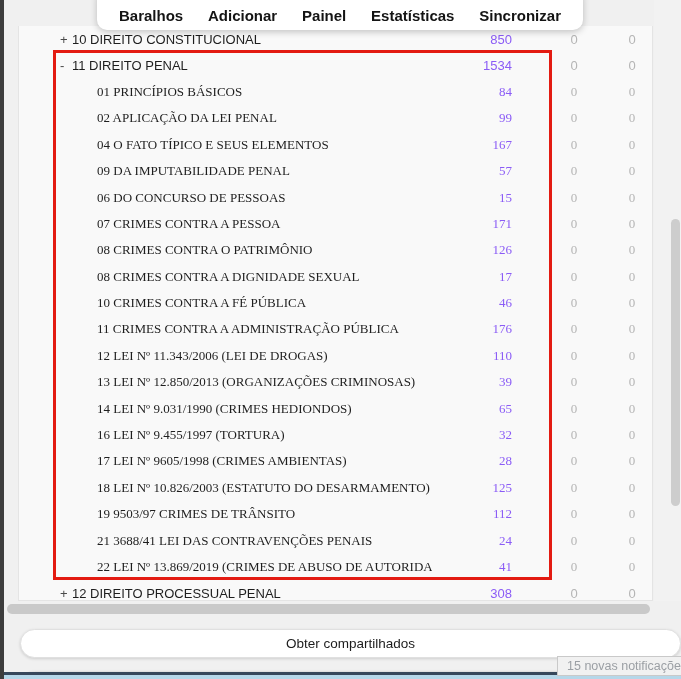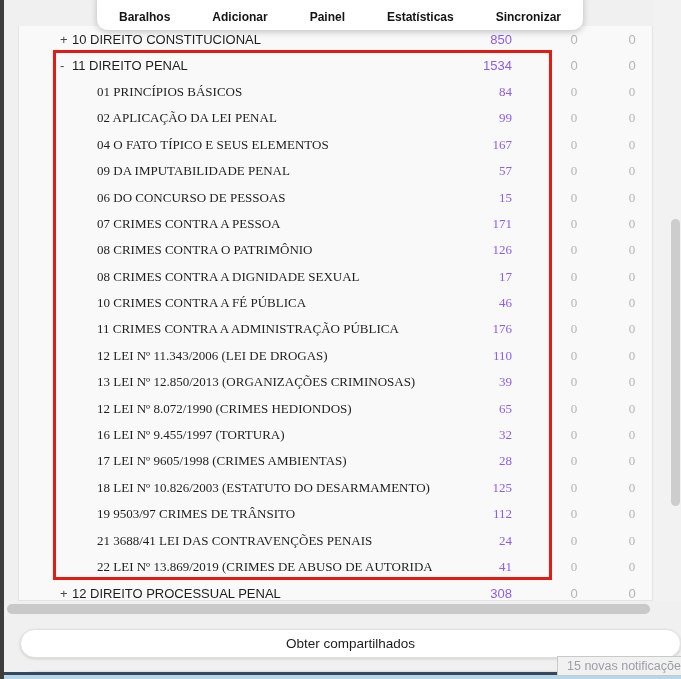--- a/index.html
+++ b/index.html
@@ -38,21 +38,21 @@
   .toolbar{
     position:absolute;left:97px;top:-12px;width:486px;height:42px;
     background:#ffffff;border-radius:10px;
     box-shadow:0 2px 7px rgba(0,0,0,0.22);
     display:flex;align-items:flex-end;justify-content:space-between;
     padding:0 22px 6px 22px;box-sizing:border-box;z-index:10;
   }
   .toolbar button{
     background:none;border:none;padding:0;margin:0;
     font-family:"Liberation Sans", sans-serif;
-    font-size:12px;font-weight:700;color:#141414;cursor:pointer;
+    font-size:15px;font-weight:700;color:#141414;cursor:pointer;
   }
 
   
   .vtrack{position:absolute;left:654px;top:0;width:27px;height:601px;background:#f2f2f2;z-index:2;}
   .vthumb{position:absolute;left:671px;top:219px;width:9px;height:287px;background:#cdcdcd;border-radius:5px;z-index:6;cursor:pointer;}
   .hthumb{position:absolute;left:7px;top:604px;width:643px;height:10px;background:#c9c9c9;border-radius:5px;z-index:6;cursor:pointer;}
 
   
   .footer{
     position:absolute;left:0;top:629px;width:681px;display:flex;justify-content:center;gap:13px;
@@ -176,21 +176,21 @@
   </div>
     <div class="row child">
 
     <span class="deck-name">13 LEI  Nº 12.850/2013 (ORGANIZAÇÕES CRIMINOSAS)</span>
     <span class="cnt cnt-main">39</span>
     <span class="cnt cnt-a">0</span>
     <span class="cnt cnt-b">0</span>
   </div>
     <div class="row child">
 
-    <span class="deck-name">12  LEI Nº 8.072/1990  (CRIMES HEDIONDOS)</span>
+    <span class="deck-name">14  LEI Nº 9.031/1990  (CRIMES HEDIONDOS)</span>
     <span class="cnt cnt-main">65</span>
     <span class="cnt cnt-a">0</span>
     <span class="cnt cnt-b">0</span>
   </div>
     <div class="row child">
 
     <span class="deck-name">16 LEI Nº 9.455/1997 (TORTURA)</span>
     <span class="cnt cnt-main">32</span>
     <span class="cnt cnt-a">0</span>
     <span class="cnt cnt-b">0</span>

